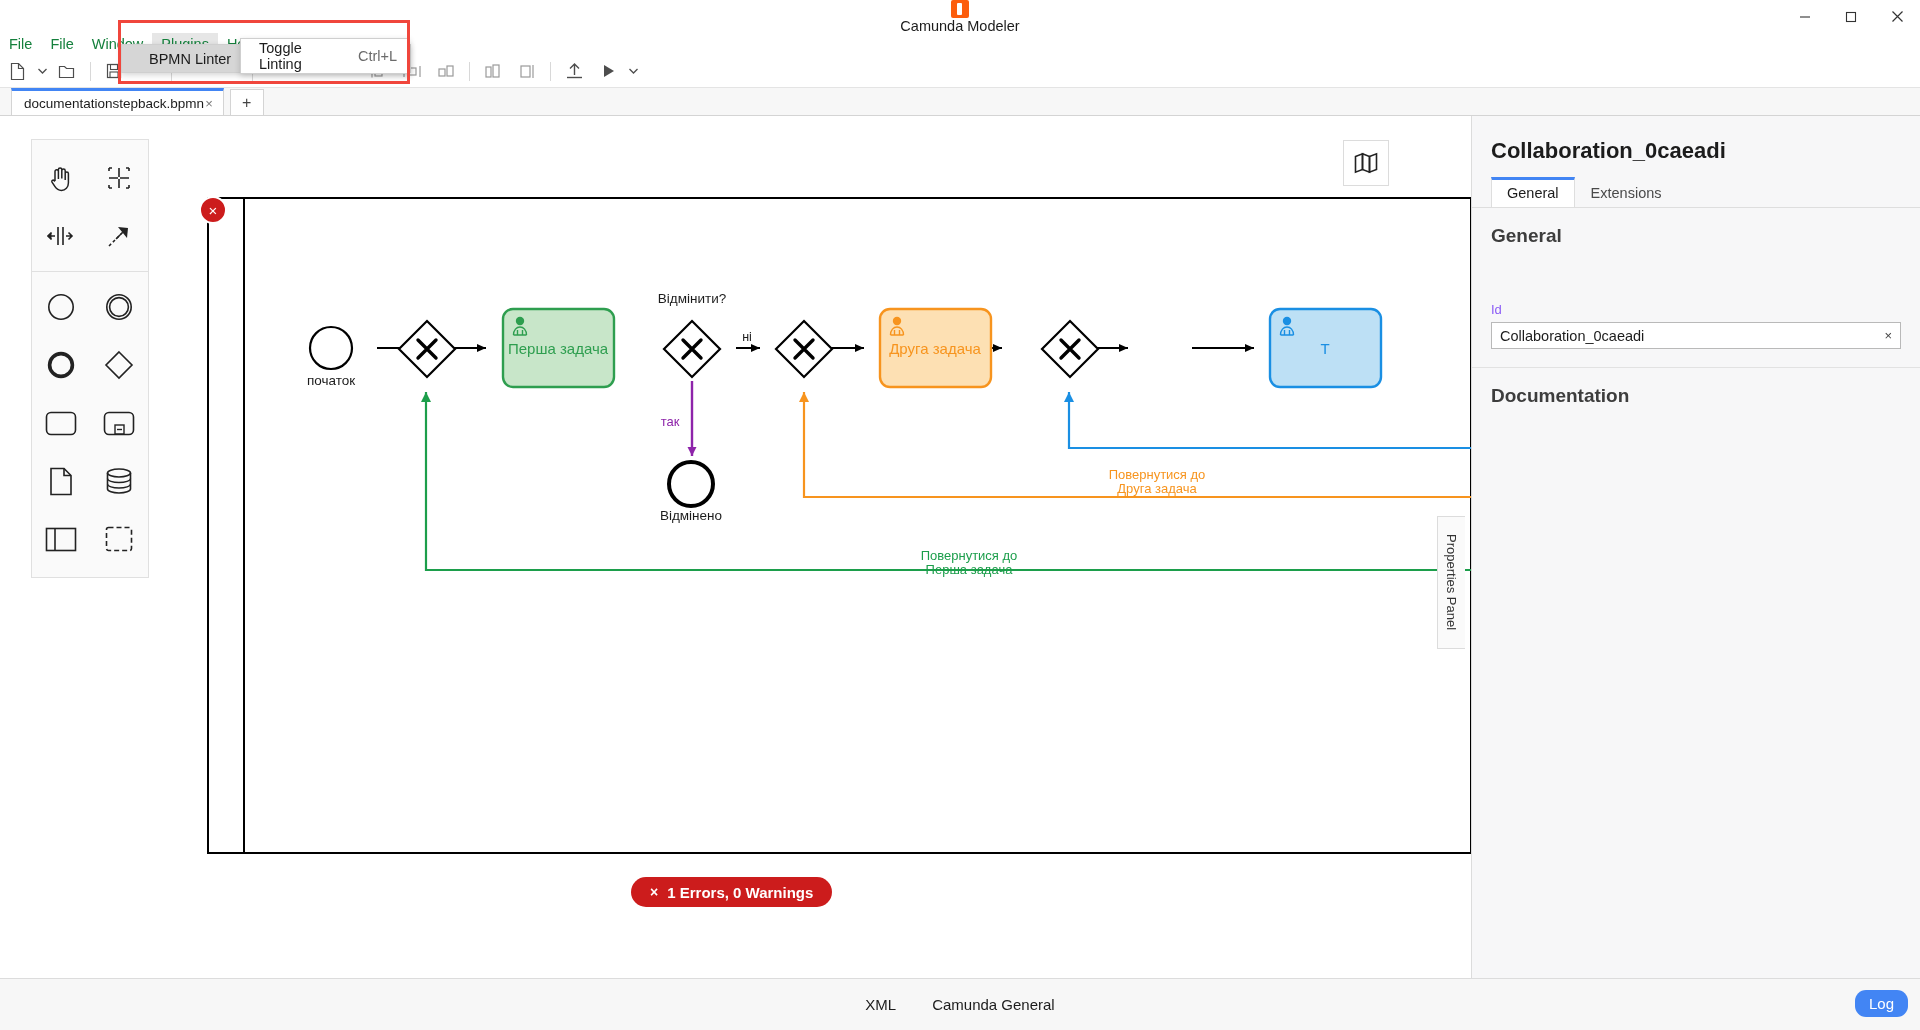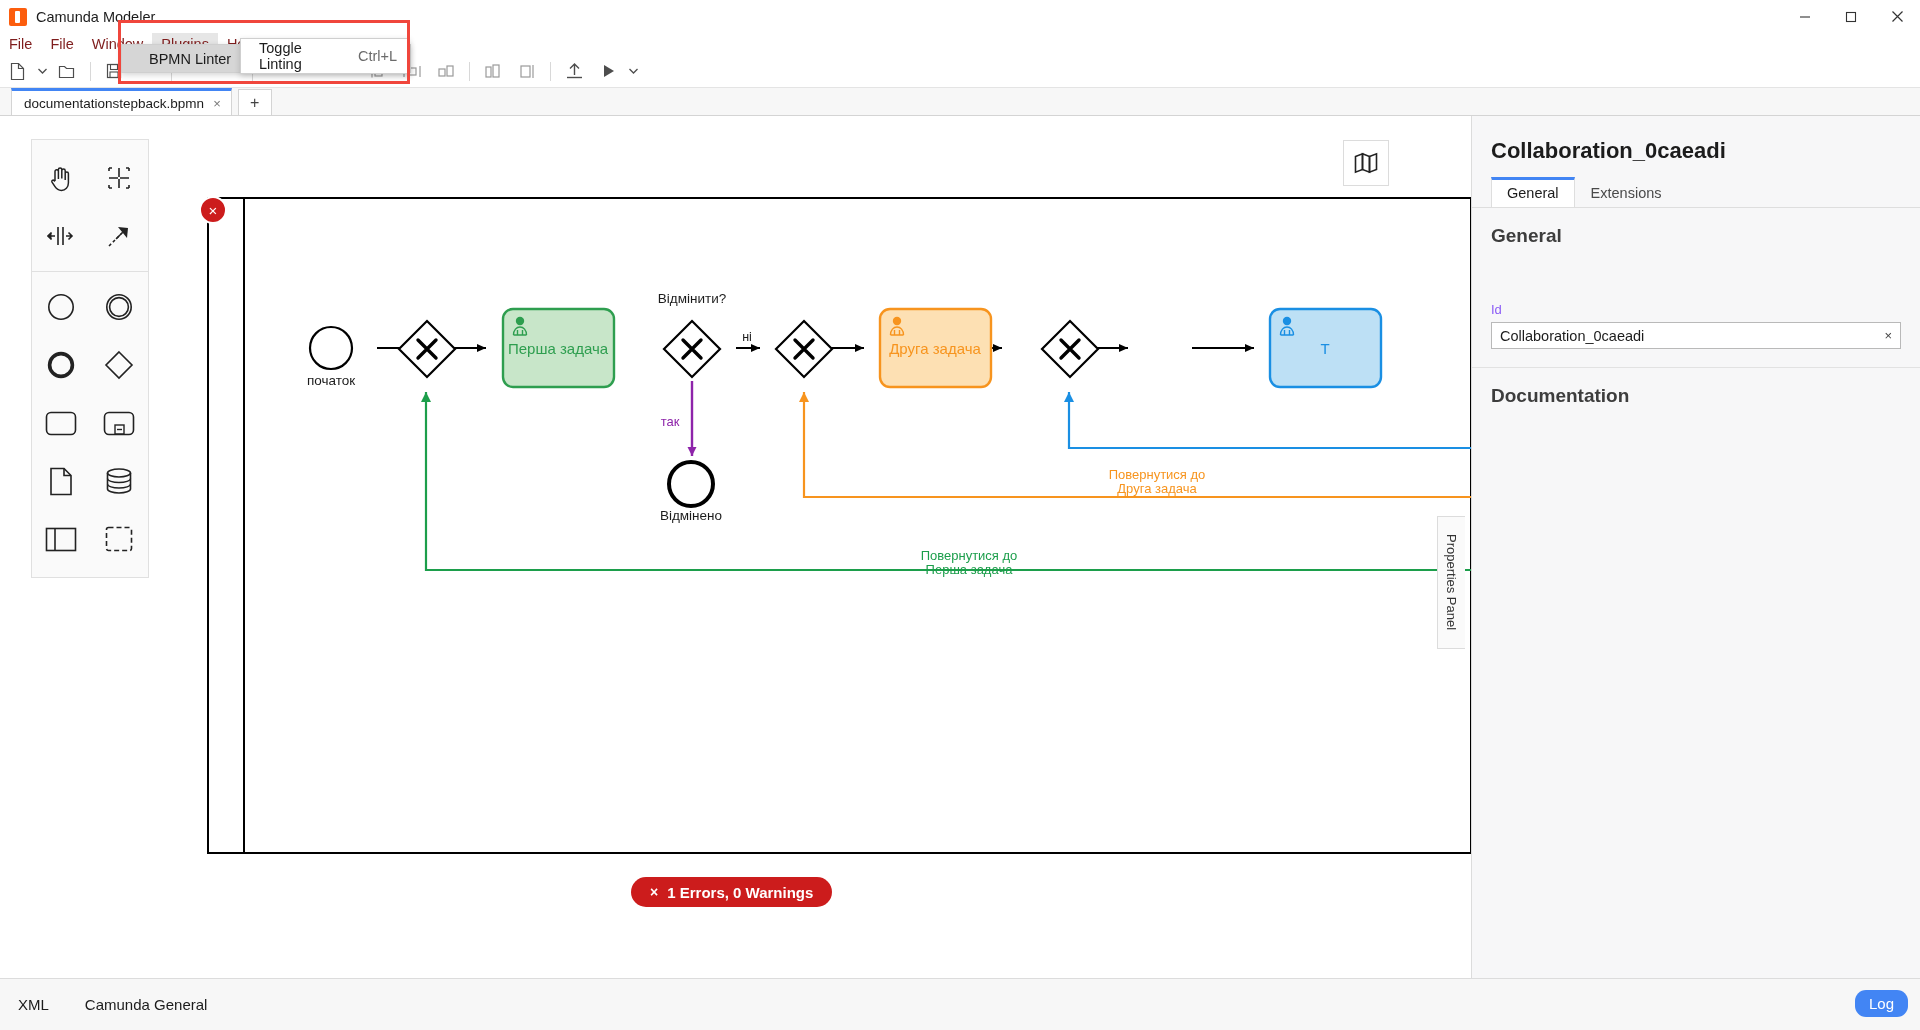--- a/index.html
+++ b/index.html
@@ -9,21 +9,21 @@
     font-family:"Liberation Sans", sans-serif;
     background:#ffffff;
     overflow:hidden;
     position:relative;
     -webkit-font-smoothing:antialiased;
   }
 
   
   .titlebar{
     position:absolute; left:0; top:0; width:1920px; height:33px;
-    background:#ffffff; display:flex; align-items:center;
+    background:#ffffff; display:flex; align-items:center;flex-direction:column;
   }
   .app-icon{
     width:18px;height:18px;margin-left:9px;margin-right:9px;
     background:#fc5d0d; border-radius:2px;
     position:relative; flex:none;
   }
   .app-icon::before{
     content:""; position:absolute; left:6px; top:3px; width:5px; height:12px;
     background:#ffffff; border-radius:1px;
   }
@@ -32,21 +32,21 @@
   .win-btn{
     width:46px;height:33px;display:flex;align-items:center;justify-content:center;
     color:#333; font-size:13px;
   }
   .win-btn svg{ display:block; }
 
   
   .menubar{
     position:absolute; left:0; top:33px; width:1920px; height:22px;
     background:#ffffff; display:flex; align-items:center; font-size:14.5px;
-    color:#7f1d1d;
+    color:#15803d;
   }
   .menu-item{ padding:2px 9px; height:22px; line-height:18px; }
   .menu-item.open{ background:#e6e6e6; }
 
   
   .toolbar{
     position:absolute; left:0; top:55px; width:1920px; height:33px;
     background:#ffffff; display:flex; align-items:center; gap:0px;
     border-bottom:1px solid #e4e4e4;
   }
@@ -86,21 +86,21 @@
 
   
   .tabbar{
     position:absolute; left:0; top:88px; width:1920px; height:28px;
     background:#f7f7f7; border-bottom:1px solid #d4d4d4;
     display:flex; align-items:flex-end; padding-left:11px;
   }
   .tab{
     height:27px; background:#ffffff; border:1px solid #d4d4d4; border-bottom:none;
     border-top:3px solid #4285f4;
-    display:flex; align-items:center; gap:9px; padding:0 10px 0 12px;
+    display:flex; align-items:center; gap:1px; padding:0 10px 0 12px;
     font-size:13.5px; color:#1c1c1c;
   }
   .tab-close{ color:#777; font-size:13px; }
   .tab-add{
     width:34px;height:26px; margin-left:6px; background:#ffffff;
     border:1px solid #d4d4d4; border-bottom:none;
     display:flex;align-items:center;justify-content:center;
     font-size:16px;color:#444;
   }
 
@@ -197,21 +197,21 @@
   .ptextarea::after{
     content:""; position:absolute; right:1px; bottom:1px;
     width:0;height:0;border-style:solid;border-width:0 0 8px 8px;
     border-color:transparent transparent #9a9a9a transparent;
   }
 
   
   .statusbar{
     position:absolute; left:0; top:978px; width:1920px; height:52px;
     background:#f7f7f7; border-top:1px solid #dcdcdc;
-    display:flex; align-items:center;
+    display:flex; align-items:center;justify-content:center;
   }
   .sb-item{ font-size:15px; color:#1c1c1c; padding:0 18px; }
   .sb-log{
     position:absolute; right:12px; top:11px;
     background:#4285f4; color:#fff; font-size:15px;
     padding:5px 14px; border-radius:11px;
   }
 </style>
 </head>
 <body>

